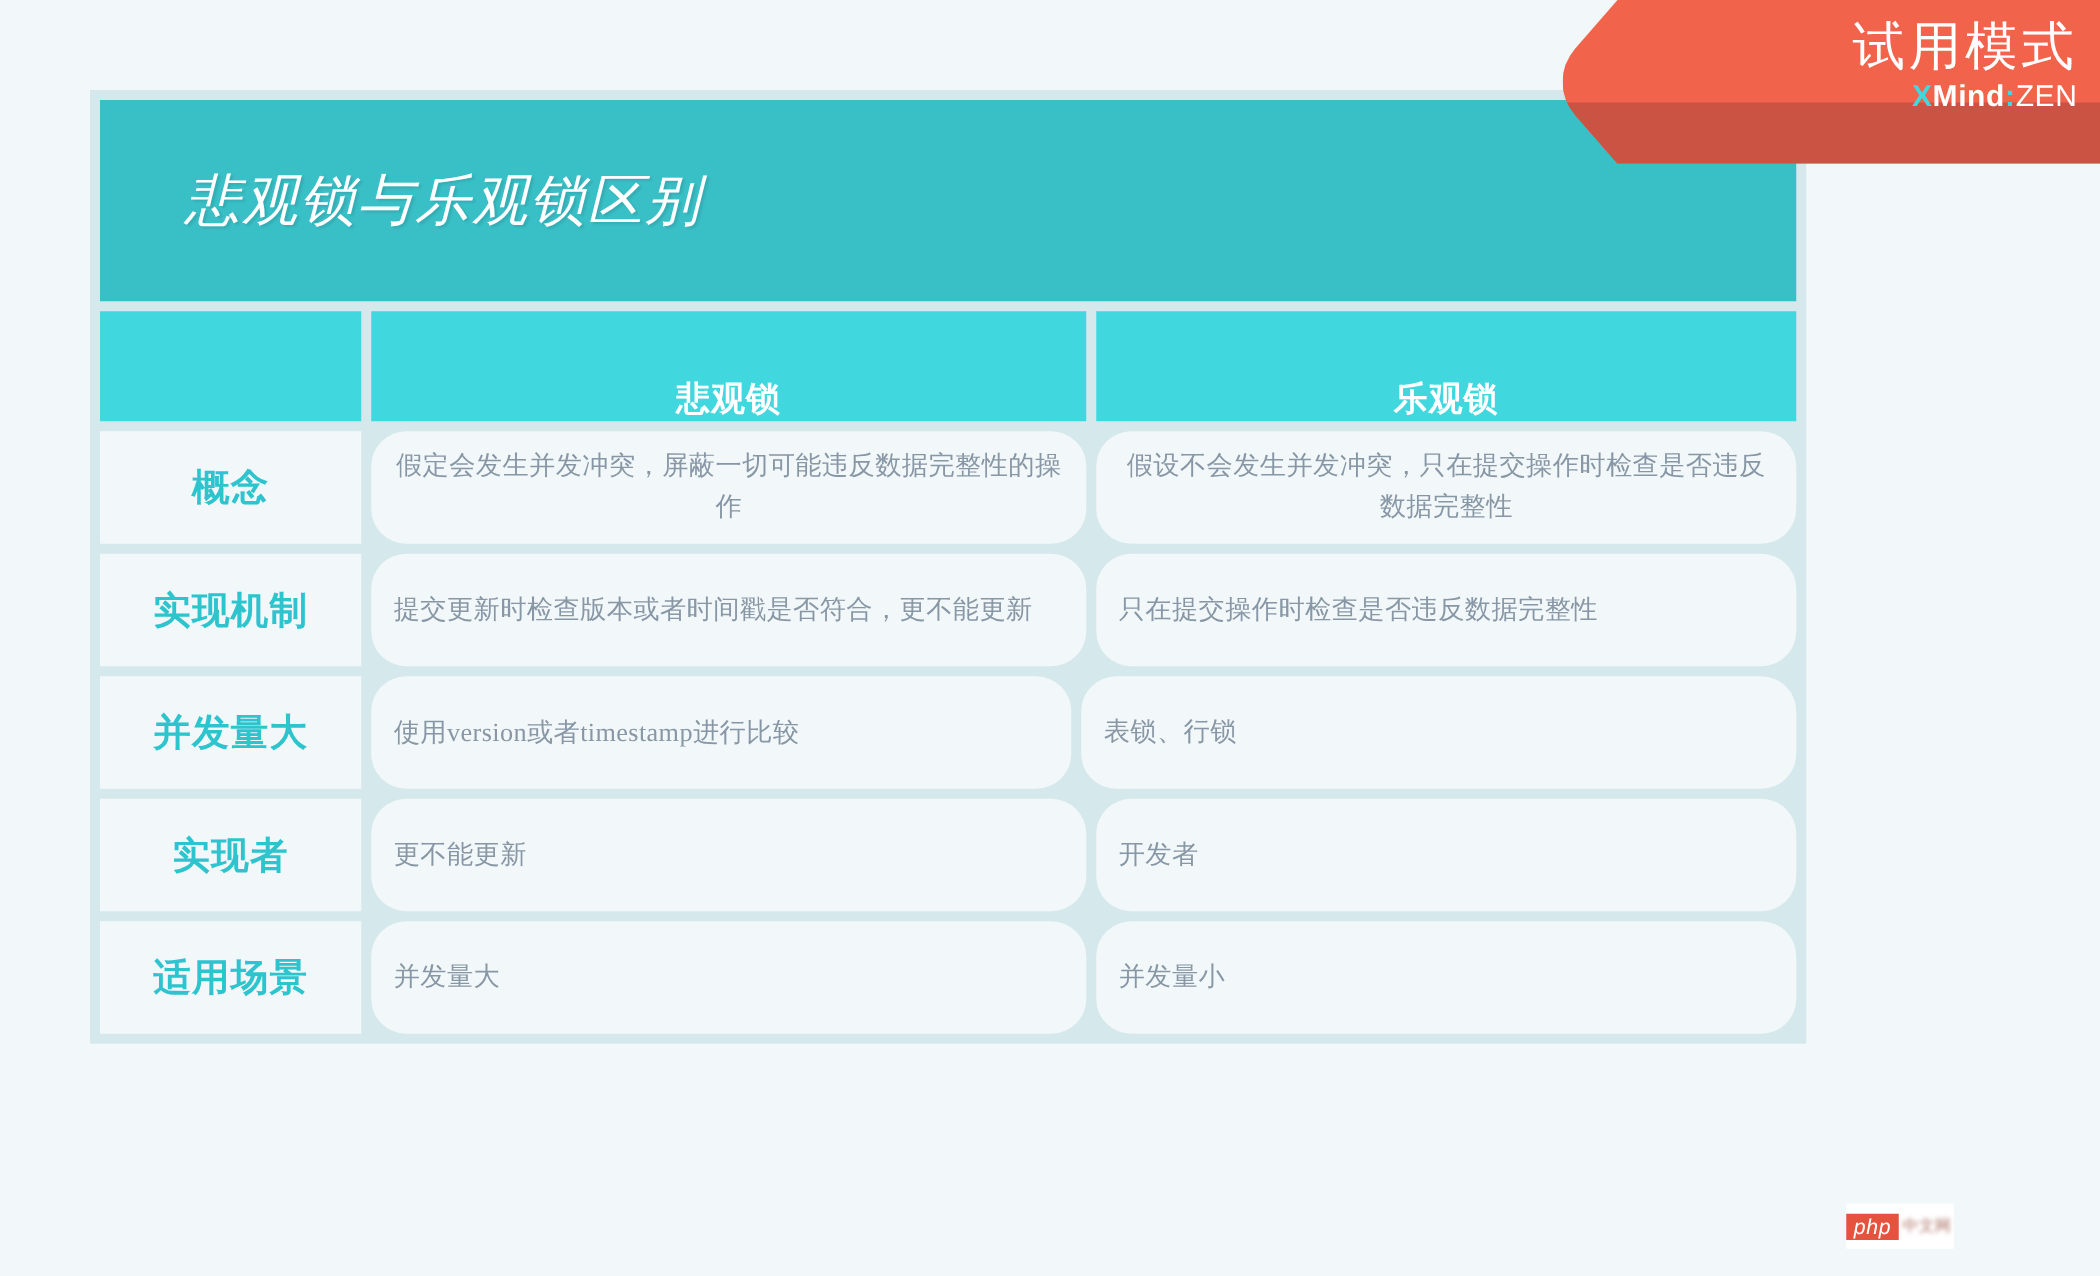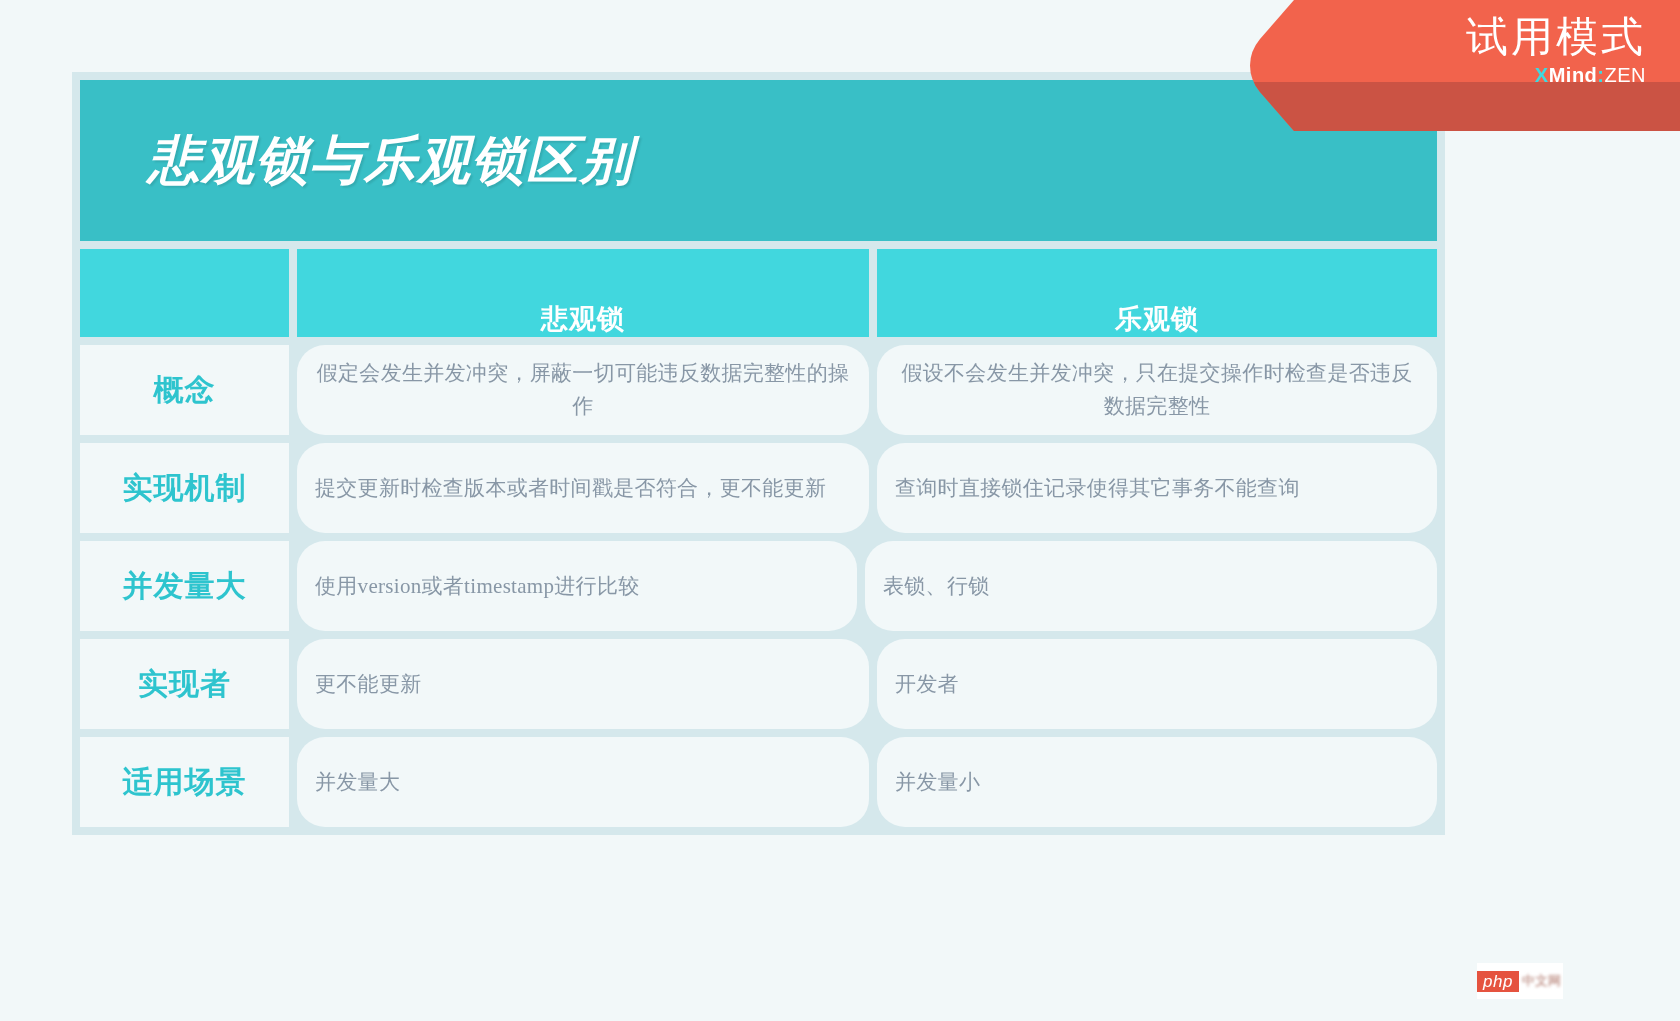--- a/index.html
+++ b/index.html
@@ -24,35 +24,35 @@
     height: 131px;
     z-index: 30;
     pointer-events: none;
   }
   #trial-ribbon .ribbon-poly {
     position: absolute;
     inset: 0;
   }
   #trial-ribbon .ribbon-text {
     position: absolute;
-    right: 34px;
+    right: 18px;
     top: 14px;
     text-align: right;
   }
   #trial-label {
     color: #FFFFFF;
     font-size: 42px;
     font-weight: 400;
     letter-spacing: 3px;
     line-height: 1.1;
     white-space: nowrap;
   }
   #brand-row {
     margin-top: 4px;
-    font-size: 20px;
+    font-size: 24px;
     letter-spacing: 0.5px;
     white-space: nowrap;
     text-align: right;
   }
   #brand-x { color: #3FD8DF; font-weight: bold; }
   #brand-mind { color: #FFFFFF; font-weight: bold; }
   #brand-colon { color: #3FD8DF; font-weight: bold; }
   #brand-zen { color: #FFFFFF; font-weight: 300; }
 
   
@@ -78,22 +78,22 @@
   #title-band {
     background: #39BFC6;
     height: 161px;
     flex: 0 0 161px;
     display: flex;
     align-items: center;
     position: relative;
   }
   #deck-title {
     color: #FFFFFF;
-    font-size: 52px;
-    font-weight: bold;
+    font-size: 44px;
+    font-weight: normal;
     font-style: italic;
     letter-spacing: 2px;
     margin-left: 68px;
     text-shadow: 2px 2px 2px rgba(0,0,0,0.10);
   }
 
   
   #header-row {
     display: flex;
     gap: 8px;
@@ -246,21 +246,21 @@
       </div>
 
       <div class="brow">
         <div class="cell label-cell col-label">
           <span class="row-label">实现机制</span>
         </div>
         <div class="cell text-cell col-a">
           <span class="cell-text">提交更新时检查版本或者时间戳是否符合，更不能更新</span>
         </div>
         <div class="cell text-cell col-b">
-          <span class="cell-text">查询时直接锁住记录使得其它事务不能查询</span>
+          <span class="cell-text">只在提交操作时检查是否违反数据完整性</span>
         </div>
       </div>
 
       <div class="brow">
         <div class="cell label-cell col-label">
           <span class="row-label">并发量大</span>
         </div>
         <div class="cell text-cell col-b">
           <span class="cell-text has-latin">使用version或者timestamp进行比较</span>
         </div>

